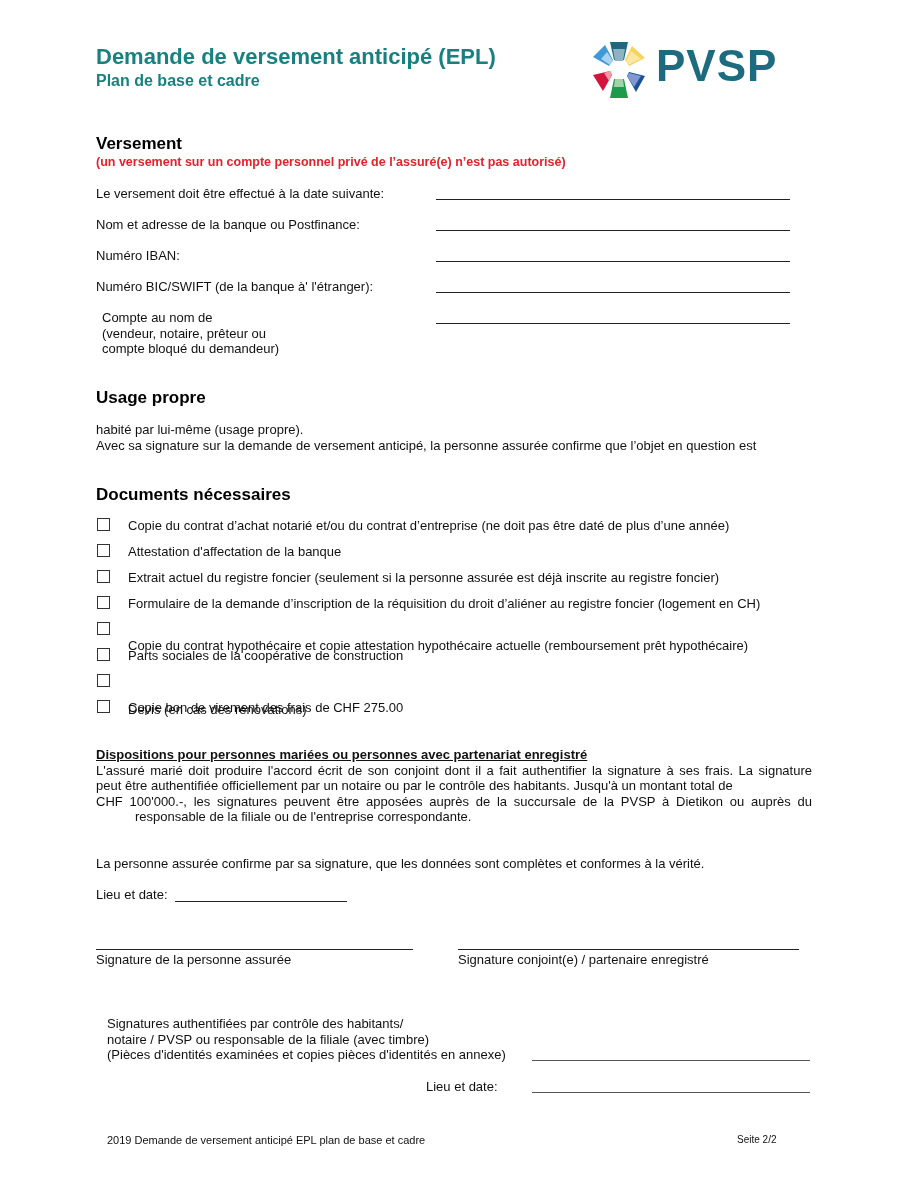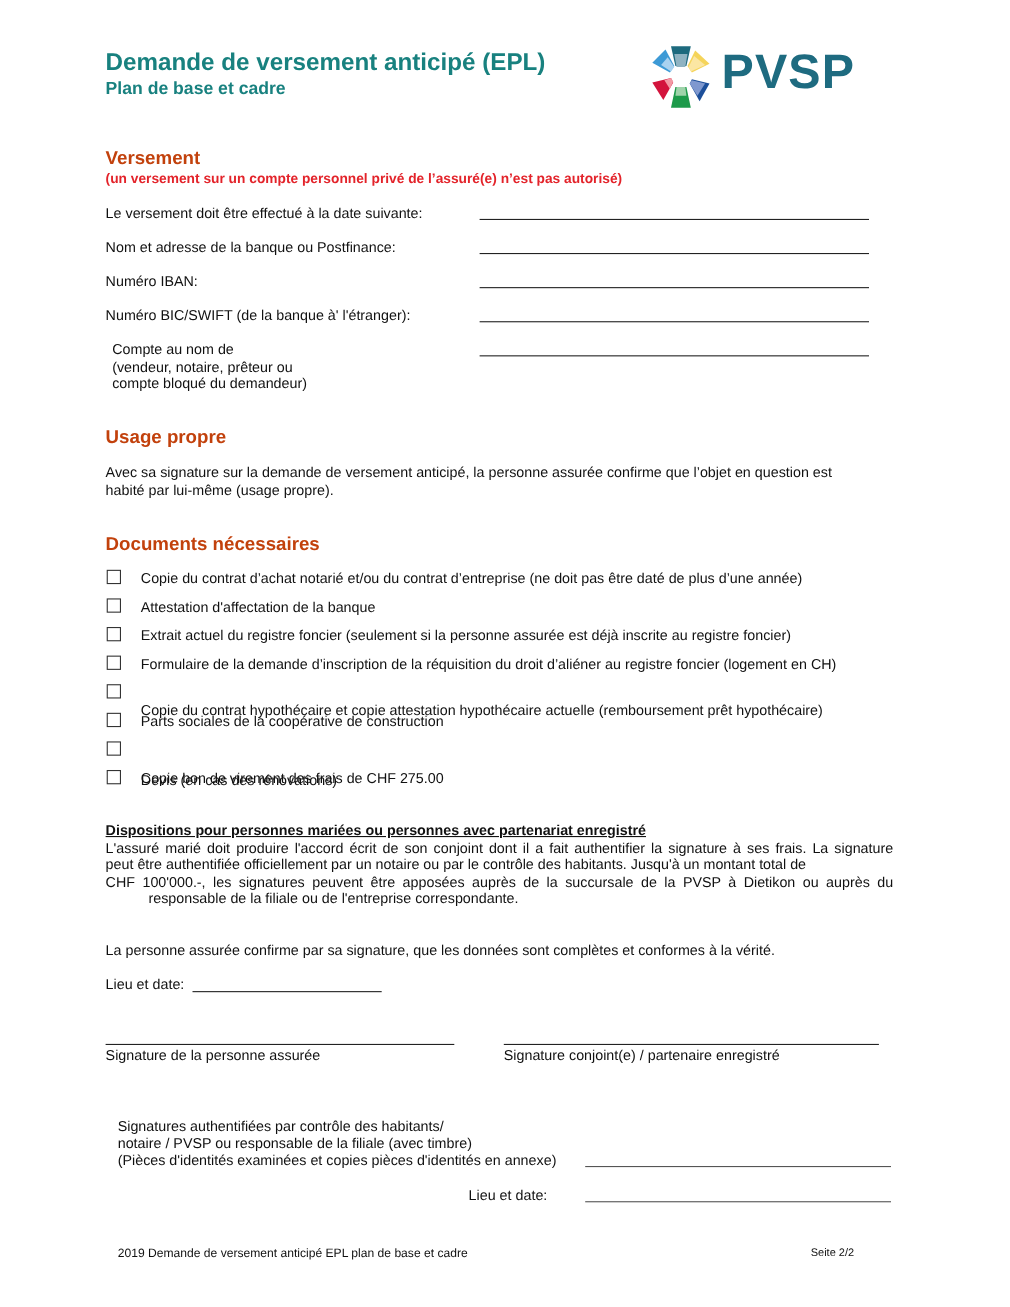--- a/index.html
+++ b/index.html
@@ -2,21 +2,21 @@
 <html><head>
 <meta charset="utf-8">
 <style>
   html, body { margin:0; padding:0; background:#ffffff; }
   body { width:918px; height:1188px; position:relative; font-family:"Liberation Sans", sans-serif; color:#111; overflow:hidden; }
   .abs { position:absolute; }
   .h-title { left:96px; top:44px; font-size:22px; font-weight:bold; color:#18817f; white-space:nowrap; }
   .h-sub { left:96px; top:72px; font-size:16px; font-weight:bold; color:#18817f; white-space:nowrap; }
   .logo { left:586px; top:38px; width:210px; height:62px; }
   .logo-text { position:absolute; left:70px; top:2px; font-size:44px; font-weight:bold; color:#1e6b80; letter-spacing:1px; line-height:52px; }
-  .sec-h { font-size:17px; font-weight:bold; color:#c2410c; white-space:nowrap; }
+  .sec-h { font-size:17px; font-weight:bold; color:#000000; white-space:nowrap; }
   .red-note { font-size:12.5px; font-weight:bold; color:#e3232a; white-space:nowrap; }
   .txt { font-size:13px; line-height:15.5px; white-space:nowrap; }
   .line { position:absolute; height:0; border-top:1px solid #222; }
   .chk { position:absolute; width:11px; height:11px; border:1.3px solid #333; }
   .para { font-size:13px; line-height:15.6px; }
   .ul { text-decoration:underline; font-weight:bold; }
   .just { text-align:justify; text-align-last:justify; }
 </style>
 </head>
 <body>
@@ -67,22 +67,22 @@
 
 <div class="abs txt" style="left:102px;top:310px;">
   <div>Compte au nom de</div>
   <div>(vendeur, notaire, prêteur ou</div>
   <div>compte bloqué du demandeur)</div>
 </div>
 <div class="line" style="left:436px;top:323px;width:354px;"></div>
 
 <div class="abs sec-h" style="left:96px;top:388px;">Usage propre</div>
 <div class="abs txt" style="left:96px;top:422px;">
+  <div>habité par lui-même (usage propre).</div>
   <div>Avec sa signature sur la demande de versement anticipé, la personne assurée confirme que l’objet en question est</div>
-  <div>habité par lui-même (usage propre).</div>
 </div>
 
 <div class="abs sec-h" style="left:96px;top:485px;">Documents nécessaires</div>
 
 <div class="chk" style="left:97px;top:518px;"></div>
 <div class="abs txt" style="left:128px;top:518px;">Copie du contrat d’achat notarié et/ou du contrat d’entreprise (ne doit pas être daté de plus d’une année)</div>
 
 <div class="chk" style="left:97px;top:544px;"></div>
 <div class="abs txt" style="left:128px;top:544px;">Attestation d'affectation de la banque</div>
 

